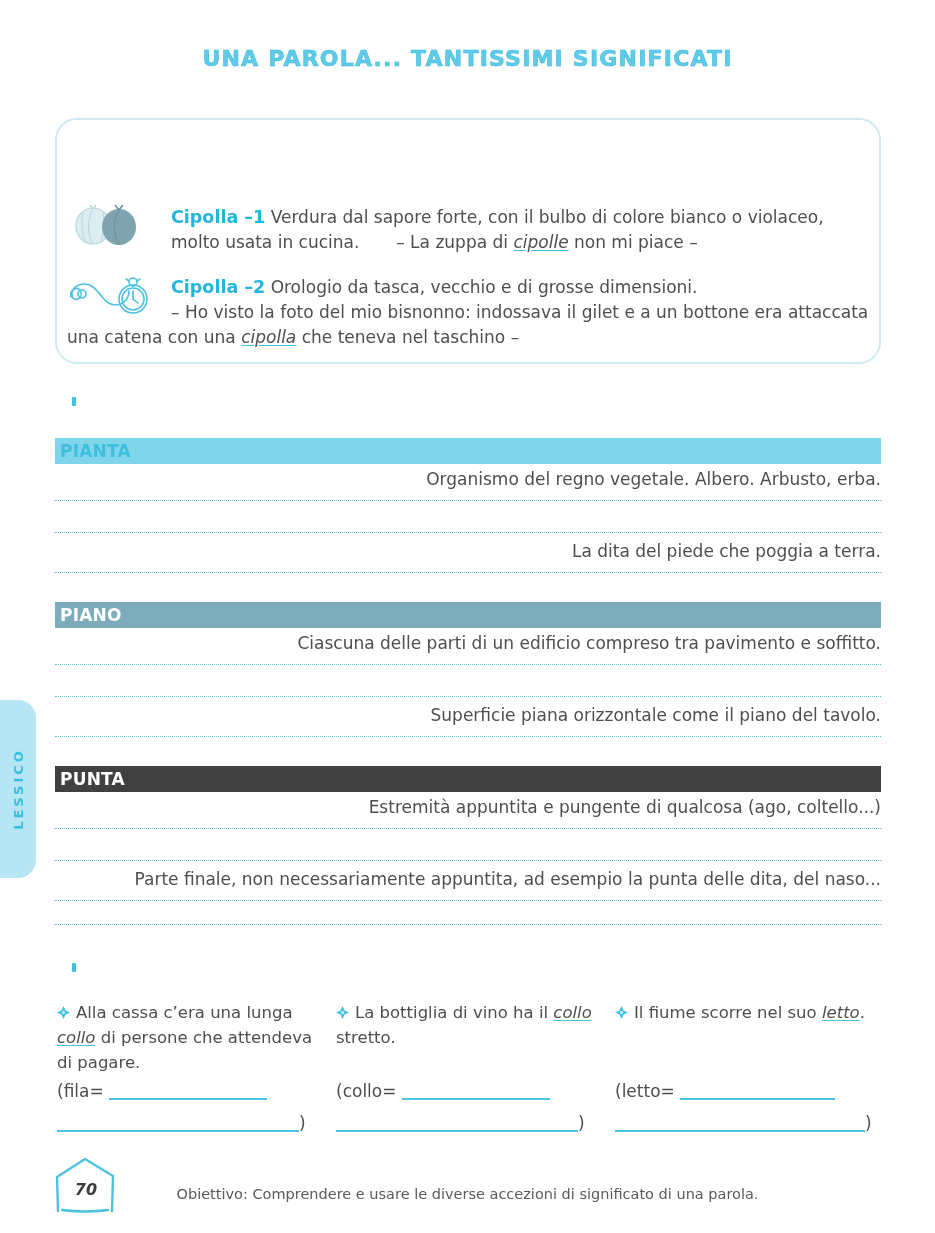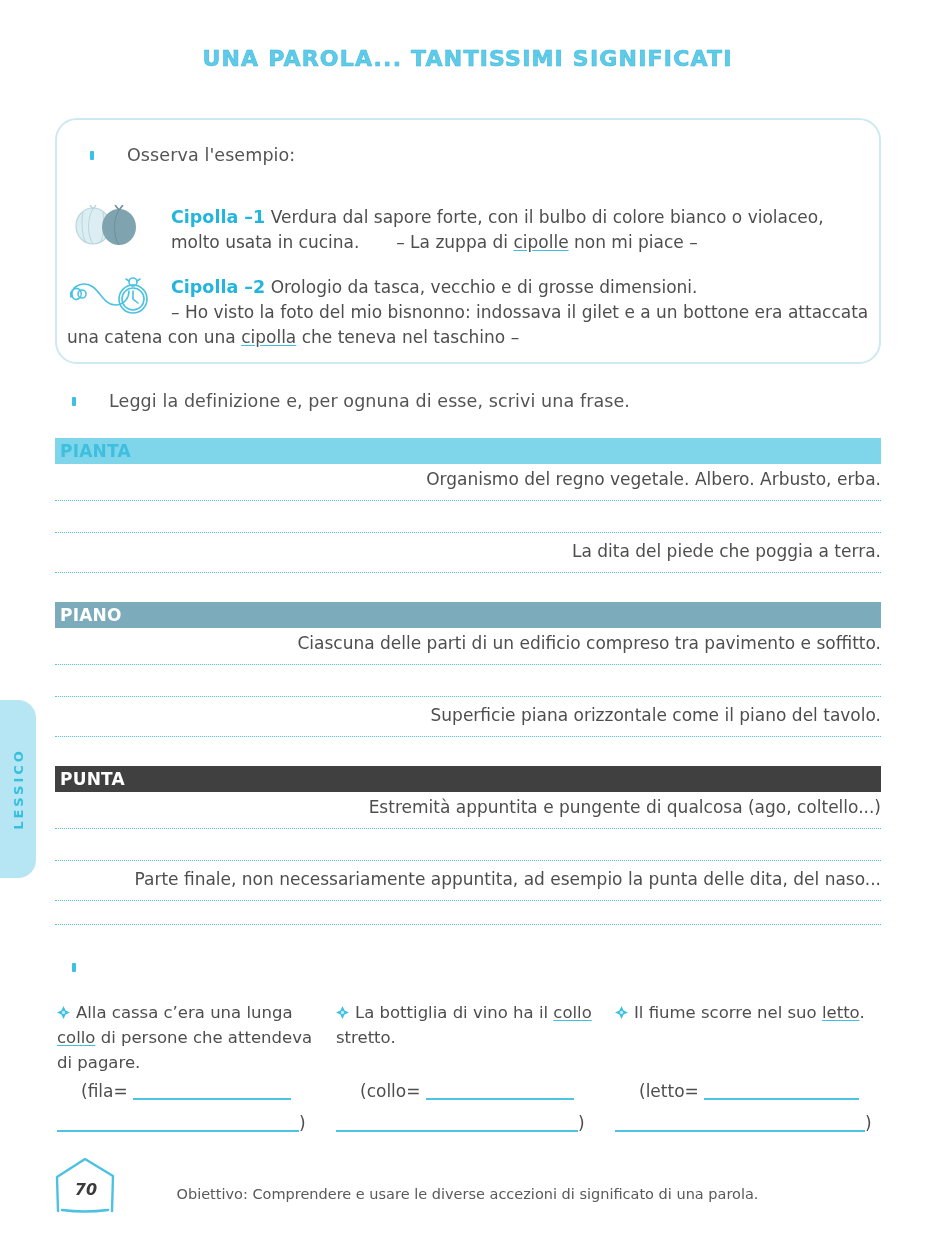--- a/index.html
+++ b/index.html
@@ -163,20 +163,21 @@
   }
   .term {
     color: #23b6dd;
     font-weight: bold;
     font-size: 17.5px;
   }
   .u-cyan {
     text-decoration: underline;
     text-decoration-color: #3fc0de;
     text-underline-offset: 2px;
+    font-style: italic;
   }
 
   
   .word-bar {
     position: absolute;
     left: 55px;
     width: 826px;
     height: 26px;
     line-height: 26px;
     padding-left: 5px;
@@ -226,21 +227,20 @@
     vertical-align: -1px;
     margin-right: 6px;
   }
 
   
   .ans {
     position: absolute;
     font-size: 17px;
     color: #4e4e4e;
     white-space: nowrap;
-    margin-left: 24px;
   }
   .ans-1 { left: 57px;  top: 1081px; }
   .ans-2 { left: 336px; top: 1081px; }
   .ans-3 { left: 615px; top: 1081px; }
   .blank-a {
     display: inline-block;
     border-bottom: 2px solid #4cc4e2;
     height: 17px;
     vertical-align: -3px;
   }
@@ -288,38 +288,20 @@
 <body>
 
 <div class="page-title">UNA PAROLA... TANTISSIMI SIGNIFICATI</div>
 
 <div class="side-tab">
   <span class="side-tab-label">LESSICO</span>
 </div>
 
 <div class="example-box">
 
-  <div class="instr-row ex-instr">
-    <span class="sun-icon">
-      <span class="rays">
-        <span class="ray" style="transform:rotate(0deg) translateY(-10px);"></span>
-        <span class="ray" style="transform:rotate(45deg) translateY(-10px);"></span>
-        <span class="ray" style="transform:rotate(90deg) translateY(-10px);"></span>
-        <span class="ray" style="transform:rotate(135deg) translateY(-10px);"></span>
-        <span class="ray" style="transform:rotate(180deg) translateY(-10px);"></span>
-        <span class="ray" style="transform:rotate(225deg) translateY(-10px);"></span>
-        <span class="ray" style="transform:rotate(270deg) translateY(-10px);"></span>
-        <span class="ray" style="transform:rotate(315deg) translateY(-10px);"></span>
-      </span>
-      <span class="disc" style="z-index:-1"></span>
-      <span class="inner"></span>
-      <span class="bar"></span>
-    </span>
-    <span class="instr-text">Osserva l'esempio:</span>
-  </div>
 
   <div class="ex-entry first">
     <span class="ex-art">
       <svg width="100" height="42" viewBox="0 0 100 42">
         <ellipse cx="26" cy="21" rx="17" ry="18" fill="#dceef2" stroke="#b9d6dd" stroke-width="1.2"></ellipse>
         <path d="M26 4 C20 13 20 30 26 39 M16 7 C14 17 15 31 19 38 M36 7 C38 17 37 31 33 38" fill="none" stroke="#b9d6dd" stroke-width="1"></path>
         <path d="M26 4 l-3 -4 M26 4 l3 -4" stroke="#b9d6dd" stroke-width="1.4" fill="none"></path>
         <ellipse cx="52" cy="22" rx="17" ry="18" fill="#7fa4b0"></ellipse>
         <path d="M52 5 C46 14 46 31 52 40" fill="none" stroke="#6a909c" stroke-width="1"></path>
         <path d="M52 5 l-4 -5 M52 5 l4 -5" stroke="#6a909c" stroke-width="1.6" fill="none"></path>
@@ -360,21 +342,20 @@
       <span class="ray" style="transform:rotate(135deg) translateY(-10px);"></span>
       <span class="ray" style="transform:rotate(180deg) translateY(-10px);"></span>
       <span class="ray" style="transform:rotate(225deg) translateY(-10px);"></span>
       <span class="ray" style="transform:rotate(270deg) translateY(-10px);"></span>
       <span class="ray" style="transform:rotate(315deg) translateY(-10px);"></span>
     </span>
     <span class="disc" style="z-index:-1"></span>
     <span class="inner"></span>
     <span class="bar"></span>
   </span>
-  <span class="instr-text">Leggi la definizione e, per ognuna di esse, scrivi una frase.</span>
 </div>
 
 <div class="word-bar bar-pianta" style="top:438px">PIANTA</div>
 <div class="def-text" style="top:468px">Organismo del regno vegetale. Albero. Arbusto, erba.</div>
 <div class="dotline" style="top:500px"></div>
 <div class="dotline" style="top:532px"></div>
 <div class="def-text" style="top:540px">La dita del piede che poggia a terra.</div>
 <div class="dotline" style="top:572px"></div>
 
 <div class="word-bar bar-piano" style="top:602px">PIANO</div>

